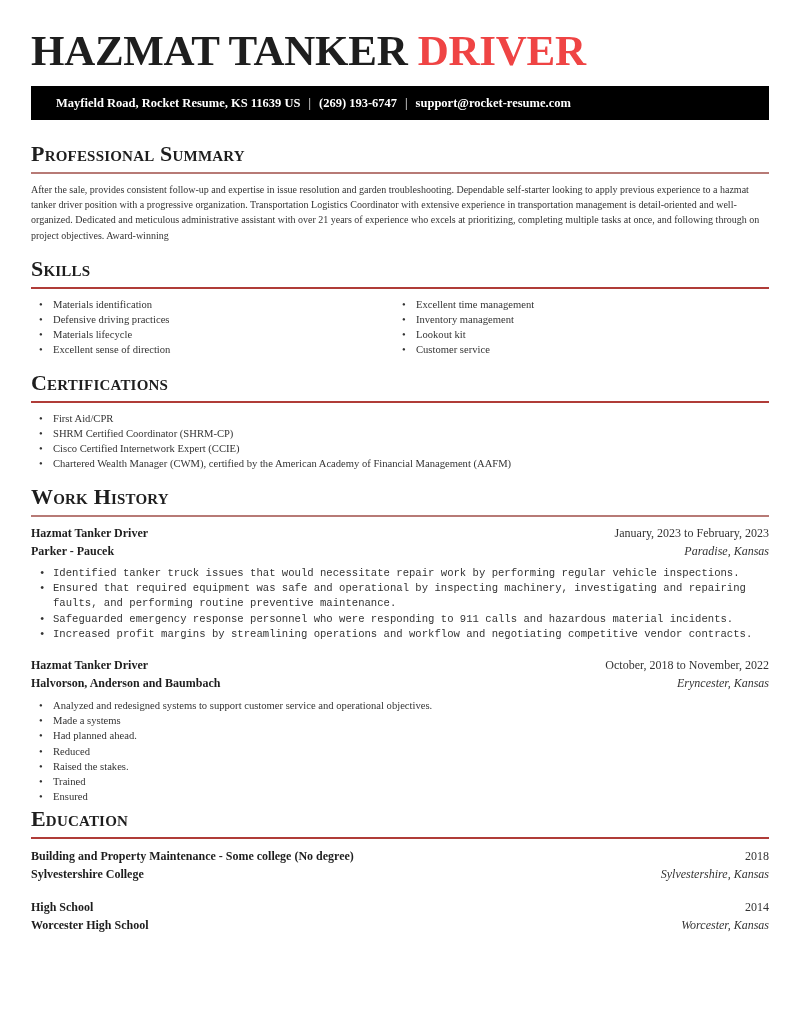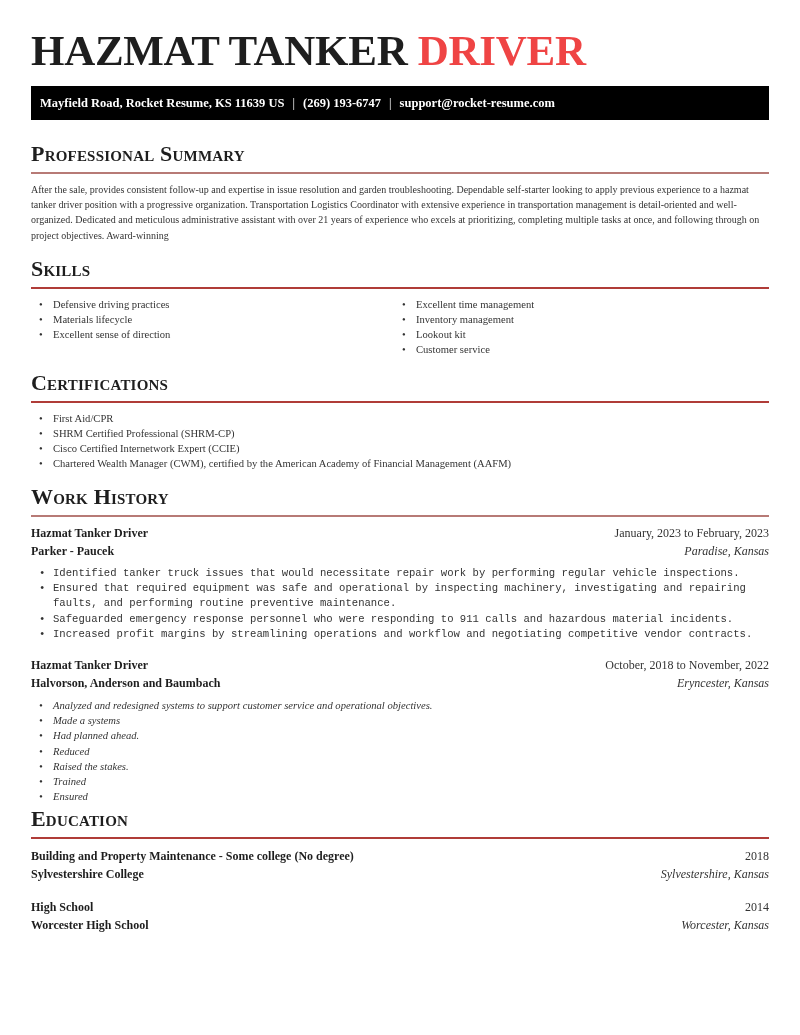--- a/index.html
+++ b/index.html
@@ -15,21 +15,21 @@
       position: absolute; top: 28px; left: 0;
       font-size: 43px; font-weight: bold; letter-spacing: -0.3px;
       color: #1e1e1e; white-space: nowrap; line-height: 46px;
     }
     .title .accent { color: #ef4444; }
 
     .contact-bar {
       position: absolute; top: 86px; left: 0; width: 738px; height: 34px;
       background: #000000; color: #ffffff;
       font-size: 12.5px; font-weight: bold;
-      display: flex; align-items: center; padding-left: 9px;
+      display: flex; align-items: center; padding-left: 25px;
       white-space: nowrap;
     }
     .contact-bar .sep { margin: 0 8px; font-weight: normal; }
 
     .section { position: absolute; left: 0; width: 738px; }
     .section-title {
       font-size: 22px; font-weight: bold; font-variant: small-caps;
       color: #1e1e1e; letter-spacing: 0.2px; line-height: 26px;
     }
     .rule { height: 2px; background: #b77a76; margin-top: 5px; }
@@ -78,39 +78,40 @@
     <h2 class="section-title">Professional Summary</h2>
     <div class="rule"></div>
     <p class="summary">After the sale, provides consistent follow-up and expertise in issue resolution and garden troubleshooting. Dependable self-starter looking to apply previous experience to a hazmat tanker driver position with a progressive organization. Transportation Logistics Coordinator with extensive experience in transportation management is detail-oriented and well-organized. Dedicated and meticulous administrative assistant with over 21 years of experience who excels at prioritizing, completing multiple tasks at once, and following through on project objectives. Award-winning</p>
   </section>
 
   <section class="section" style="top:256px;">
     <h2 class="section-title">Skills</h2>
     <div class="rule dark"></div>
     <div class="skills-grid">
       <ul class="bullets">
+        <li>Materials identification</li>
         <li>Defensive driving practices</li>
         <li>Materials lifecycle</li>
         <li>Excellent sense of direction</li>
       </ul>
       <ul class="bullets">
         <li>Excellent time management</li>
         <li>Inventory management</li>
         <li>Lookout kit</li>
         <li>Customer service</li>
       </ul>
     </div>
   </section>
 
   <section class="section" style="top:370px;">
     <h2 class="section-title">Certifications</h2>
     <div class="rule dark"></div>
     <ul class="bullets">
       <li>First Aid/CPR</li>
-      <li>SHRM Certified Professional (SHRM-CP)</li>
+      <li>SHRM Certified Coordinator (SHRM-CP)</li>
       <li>Cisco Certified Internetwork Expert (CCIE)</li>
       <li>Chartered Wealth Manager (CWM), certified by the American Academy of Financial Management (AAFM)</li>
     </ul>
   </section>
 
   <section class="section" style="top:484px;">
     <h2 class="section-title">Work History</h2>
     <div class="rule"></div>
 
     <div style="margin-top:7px;">
@@ -132,21 +133,21 @@
 
     <div style="margin-top:14px;">
       <div class="entry-row">
         <span class="left">Hazmat Tanker Driver</span>
         <span class="right">October, 2018 to November, 2022</span>
       </div>
       <div class="entry-row">
         <span class="left">Halvorson, Anderson and Baumbach</span>
         <span class="right italic">Eryncester, Kansas</span>
       </div>
-      <ul class="bullets" style="margin-top:6px;font-style:italic;">
+      <ul class="bullets" style="margin-top:6px;">
         <li>Analyzed and redesigned systems to support customer service and operational objectives.</li>
         <li>Made a systems</li>
         <li>Had planned ahead.</li>
         <li>Reduced</li>
         <li>Raised the stakes.</li>
         <li>Trained</li>
         <li>Ensured</li>
       </ul>
     </div>
   </section>

